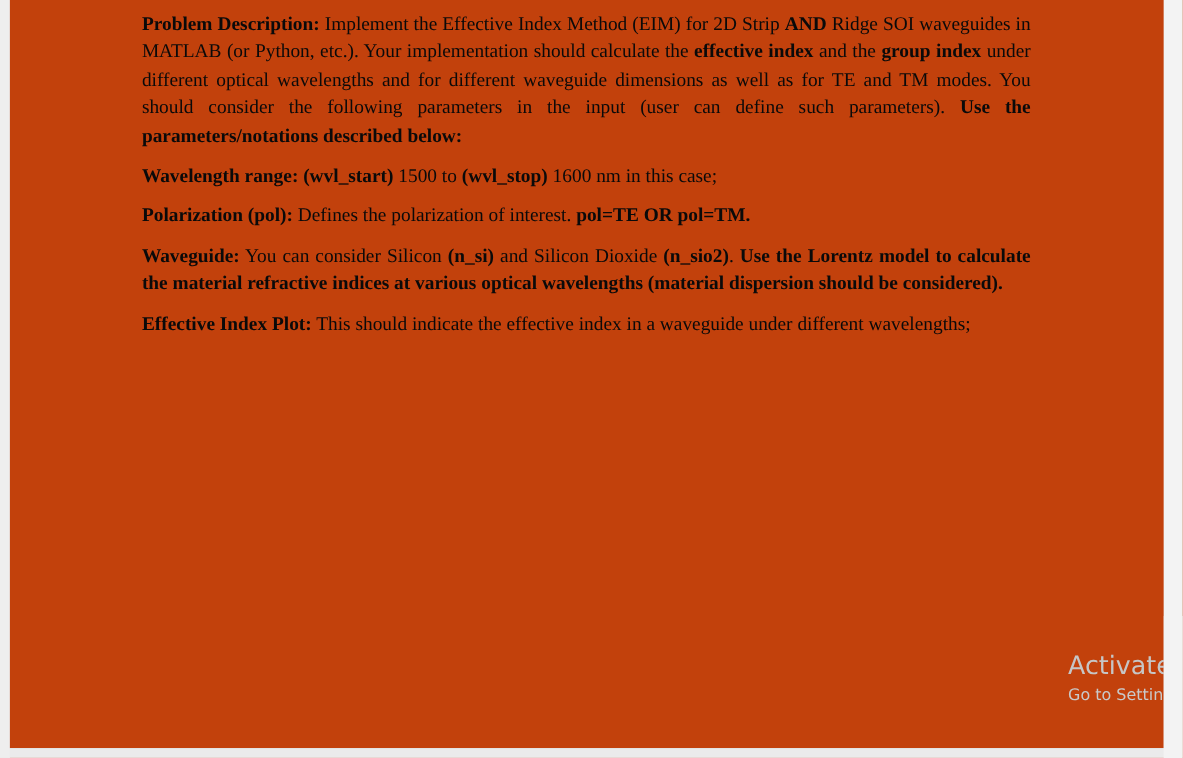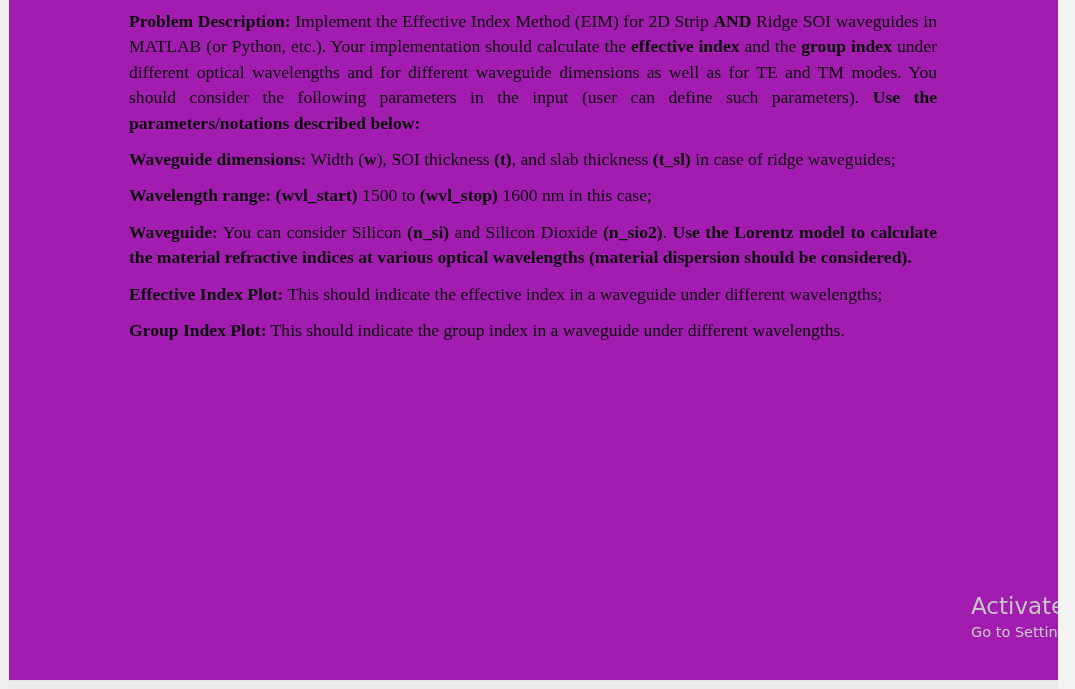--- a/index.html
+++ b/index.html
@@ -15,21 +15,21 @@
     position: relative;
   }
 
   
   #page {
     position: absolute;
     left: 9px;
     top: 0;
     width: 1049px;
     height: 680px;
-    background: #a21caf;
+    background: #c2410c;
     overflow: hidden;
   }
   #page-bottom-rule {
     position: absolute;
     left: 9px;
     top: 680px;
     width: 1049px;
     height: 1px;
     background: #e3e3e3;
   }
@@ -101,25 +101,24 @@
   }
 </style>
 </head>
 <body>
 
 <div id="gutter-left"></div>
 
 <div id="page">
   <div id="content">
       <p class="para"><b>Problem Description:</b><span> Implement the Effective Index Method (EIM) for 2D Strip </span><b>AND</b><span> Ridge SOI waveguides in MATLAB (or Python, etc.). Your implementation should calculate the </span><b>effective index</b><span> and the </span><b>group index</b><span> under different optical wavelengths and for different waveguide dimensions as well as for TE and TM modes. You should consider the following parameters in the input (user can define such parameters). </span><b>Use the parameters/notations described below:</b></p>
-      <p class="para"><b>Waveguide dimensions:</b><span> Width (</span><b>w</b><span>), SOI thickness </span><b>(t)</b><span>, and slab thickness </span><b>(t_sl)</b><span> in case of ridge waveguides;</span></p>
       <p class="para"><b>Wavelength range: (wvl_start)</b><span> 1500 to </span><b>(wvl_stop)</b><span> 1600 nm in this case;</span></p>
+      <p class="para"><b>Polarization (pol):</b><span> Defines the polarization of interest. </span><b>pol=TE OR pol=TM.</b></p>
       <p class="para"><b>Waveguide:</b><span> You can consider Silicon </span><b>(n_si)</b><span> and Silicon Dioxide </span><b>(n_sio2)</b><span>. </span><b>Use the Lorentz model to calculate the material refractive indices at various optical wavelengths (material dispersion should be considered).</b></p>
       <p class="para"><b>Effective Index Plot:</b><span> This should indicate the effective index in a waveguide under different wavelengths;</span></p>
-      <p class="para"><b>Group Index Plot:</b><span> This should indicate the group index in a waveguide under different wavelengths.</span></p>
     </div>
 
   <div id="watermark">
     <div class="wm-title">Activate Windows</div>
     <div class="wm-sub">Go to Settings to activate Windows.</div>
   </div>
 </div>
 
 <div id="page-bottom-rule"></div>
 <div id="gutter-right"></div>

